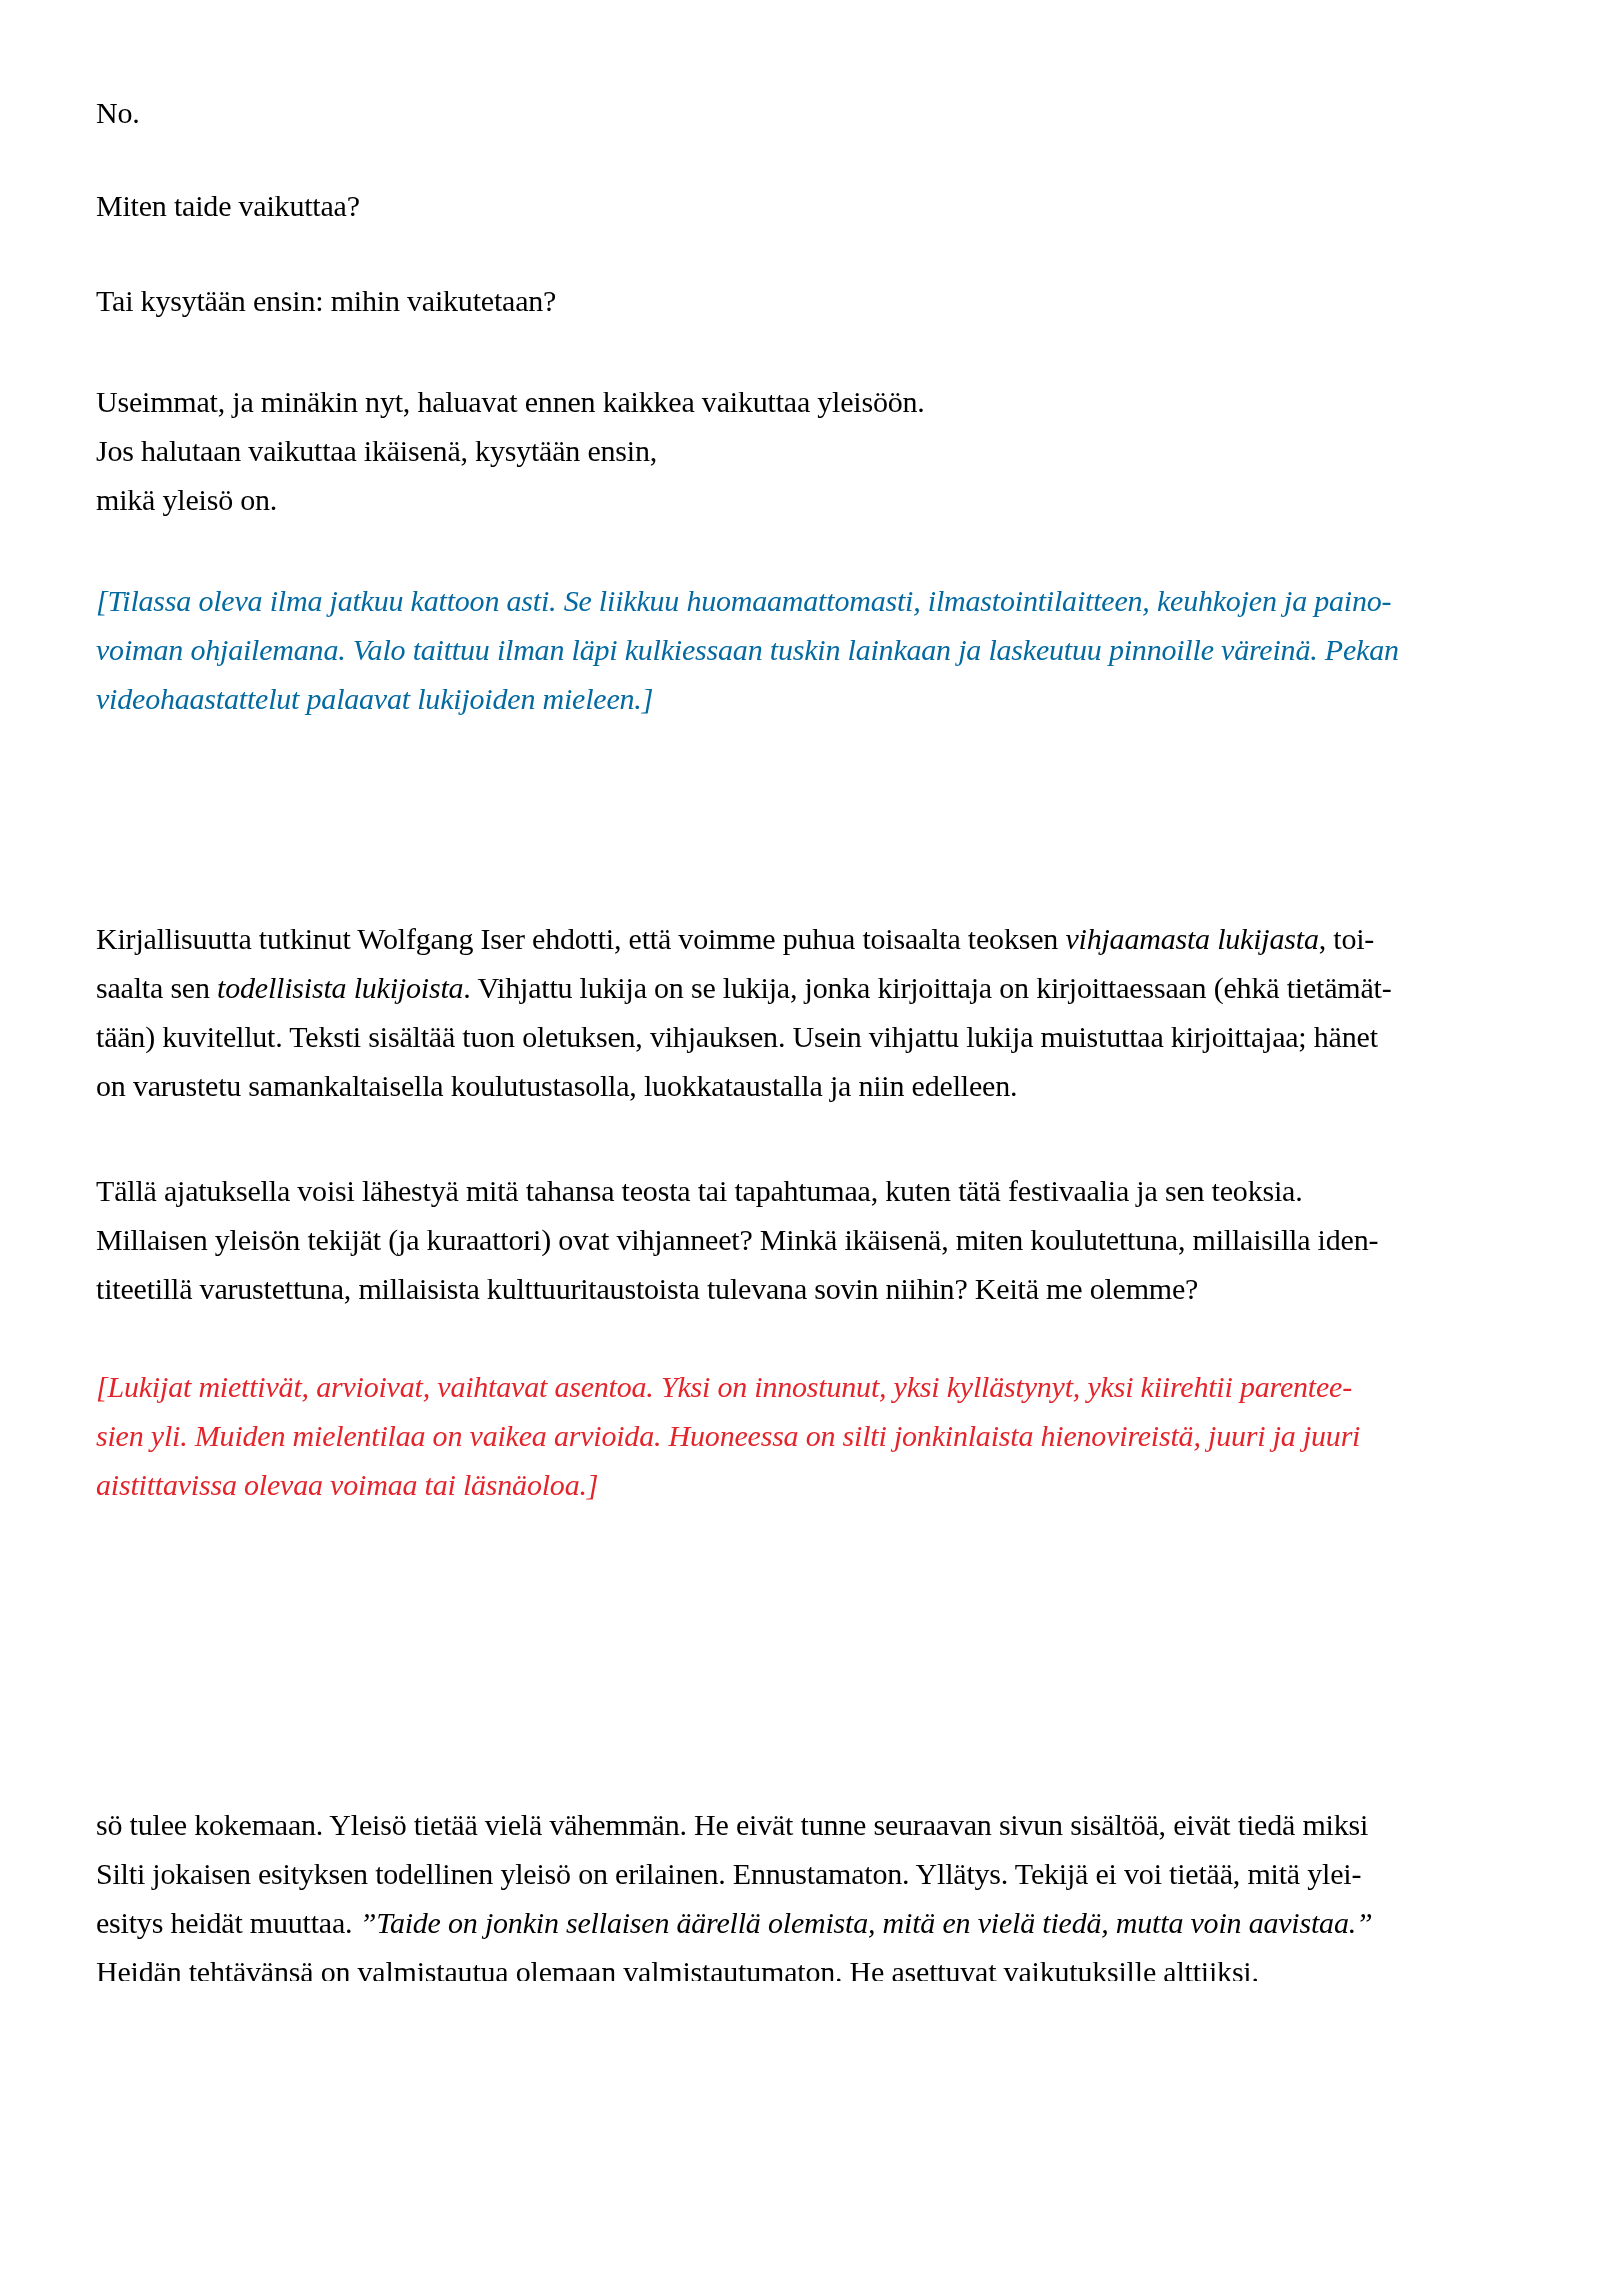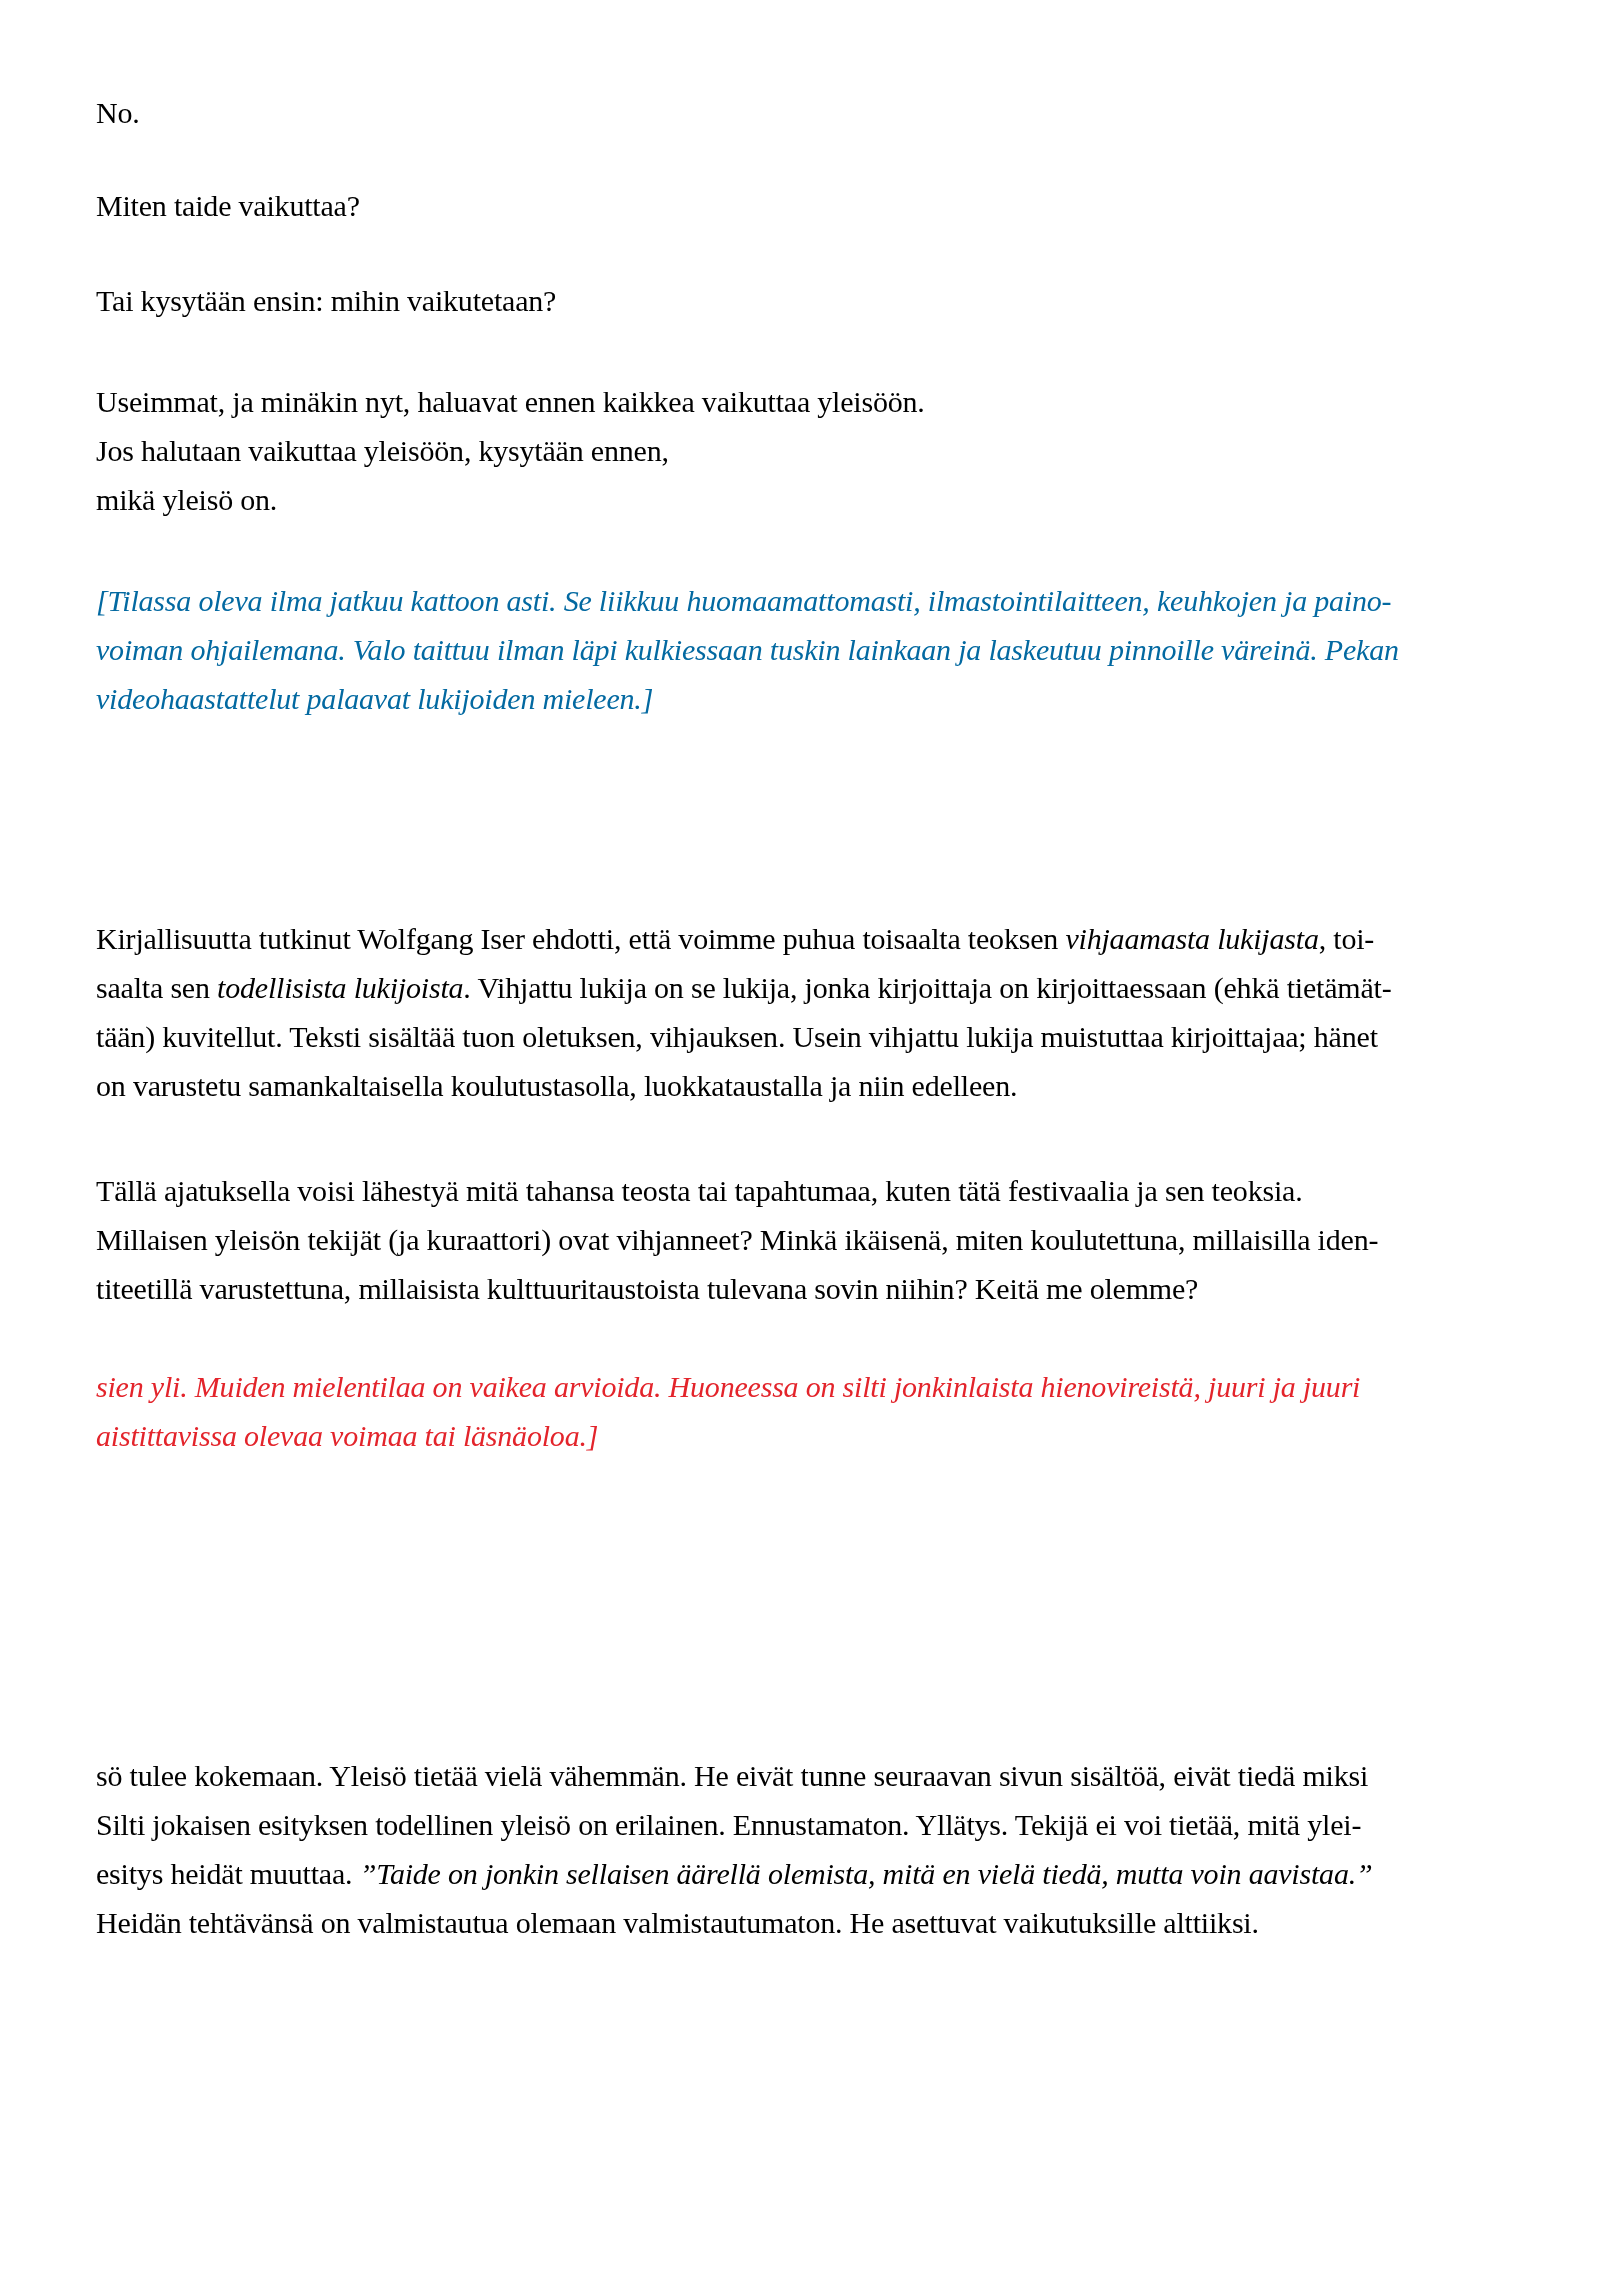--- a/index.html
+++ b/index.html
@@ -59,40 +59,41 @@
         <span class="line"><span class="run">No.</span></span>
       </p>
       <p class="block b2" style="color: rgb(0, 0, 0);">
         <span class="line"><span class="run">Miten taide vaikuttaa?</span></span>
       </p>
       <p class="block b3" style="color: rgb(0, 0, 0);">
         <span class="line"><span class="run">Tai kysytään ensin: mihin vaikutetaan?</span></span>
       </p>
       <p class="block b4" style="color: rgb(0, 0, 0);">
         <span class="line"><span class="run">Useimmat, ja minäkin nyt, haluavat ennen kaikkea vaikuttaa yleisöön.</span></span>
-        <span class="line"><span class="run">Jos halutaan vaikuttaa yleisöön, kysytään ennen,</span></span>
+        <span class="line"><span class="run">Jos halutaan vaikuttaa ikäisenä, kysytään ensin,</span></span>
         <span class="line"><span class="run">mikä yleisö on.</span></span>
       </p>
       <p class="block b5 red" style="color: #0369a1;">
         <span class="line"><span class="run">[Tilassa oleva ilma jatkuu kattoon asti. Se liikkuu huomaamattomasti, ilmastointilaitteen, keuhkojen ja paino-</span></span>
         <span class="line"><span class="run">voiman ohjailemana. Valo taittuu ilman läpi kulkiessaan tuskin lainkaan ja laskeutuu pinnoille väreinä. Pekan</span></span>
         <span class="line"><span class="run">videohaastattelut palaavat lukijoiden mieleen.]</span></span>
       </p>
       <p class="block b6" style="color: rgb(0, 0, 0);">
         <span class="line"><span class="run">Kirjallisuutta tutkinut Wolfgang Iser ehdotti, että voimme puhua toisaalta teoksen </span><span class="run italic">vihjaamasta lukijasta</span><span class="run">, toi-</span></span>
         <span class="line"><span class="run">saalta sen </span><span class="run italic">todellisista lukijoista</span><span class="run">. Vihjattu lukija on se lukija, jonka kirjoittaja on kirjoittaessaan (ehkä tietämät-</span></span>
         <span class="line"><span class="run">tään) kuvitellut. Teksti sisältää tuon oletuksen, vihjauksen. Usein vihjattu lukija muistuttaa kirjoittajaa; hänet</span></span>
         <span class="line"><span class="run">on varustetu samankaltaisella koulutustasolla, luokkataustalla ja niin edelleen.</span></span>
       </p>
       <p class="block b7" style="color: rgb(0, 0, 0);">
         <span class="line"><span class="run">Tällä ajatuksella voisi lähestyä mitä tahansa teosta tai tapahtumaa, kuten tätä festivaalia ja sen teoksia.</span></span>
         <span class="line"><span class="run">Millaisen yleisön tekijät (ja kuraattori) ovat vihjanneet? Minkä ikäisenä, miten koulutettuna, millaisilla iden-</span></span>
         <span class="line"><span class="run">titeetillä varustettuna, millaisista kulttuuritaustoista tulevana sovin niihin? Keitä me olemme?</span></span>
       </p>
       <p class="block b8 red" style="color: rgb(227, 36, 43);">
+        <span class="line"><span class="run">[Lukijat miettivät, arvioivat, vaihtavat asentoa. Yksi on innostunut, yksi kyllästynyt, yksi kiirehtii parentee-</span></span>
         <span class="line"><span class="run">sien yli. Muiden mielentilaa on vaikea arvioida. Huoneessa on silti jonkinlaista hienovireistä, juuri ja juuri</span></span>
         <span class="line"><span class="run">aistittavissa olevaa voimaa tai läsnäoloa.]</span></span>
       </p>
       <p class="block b9" style="color: rgb(0, 0, 0);">
         <span class="line"><span class="run">sö tulee kokemaan. Yleisö tietää vielä vähemmän. He eivät tunne seuraavan sivun sisältöä, eivät tiedä miksi</span></span>
         <span class="line"><span class="run">Silti jokaisen esityksen todellinen yleisö on erilainen. Ennustamaton. Yllätys. Tekijä ei voi tietää, mitä ylei-</span></span>
         <span class="line"><span class="run">esitys heidät muuttaa. </span><span class="run italic">”Taide on jonkin sellaisen äärellä olemista, mitä en vielä tiedä, mutta voin aavistaa.”</span></span>
         <span class="line"><span class="run">Heidän tehtävänsä on valmistautua olemaan valmistautumaton. He asettuvat vaikutuksille alttiiksi.</span></span>
       </p>
       <p class="block b10 red" style="color: rgb(227, 36, 43);">

